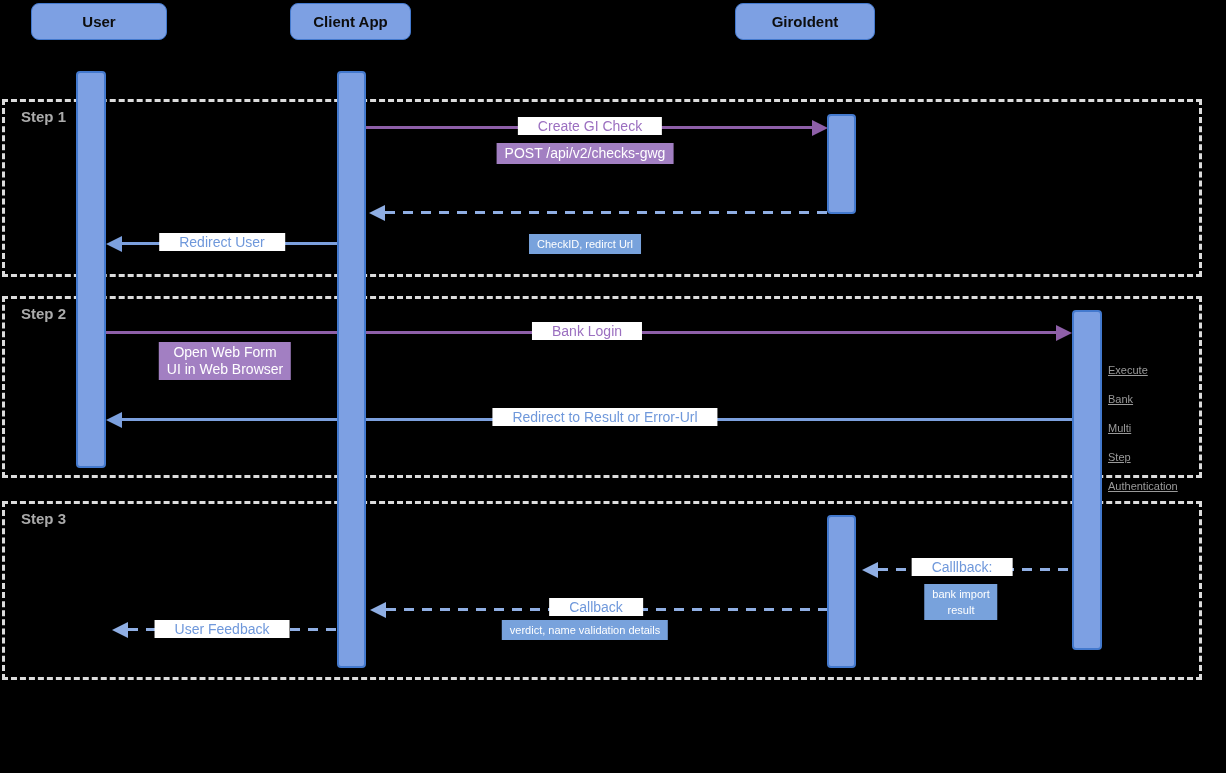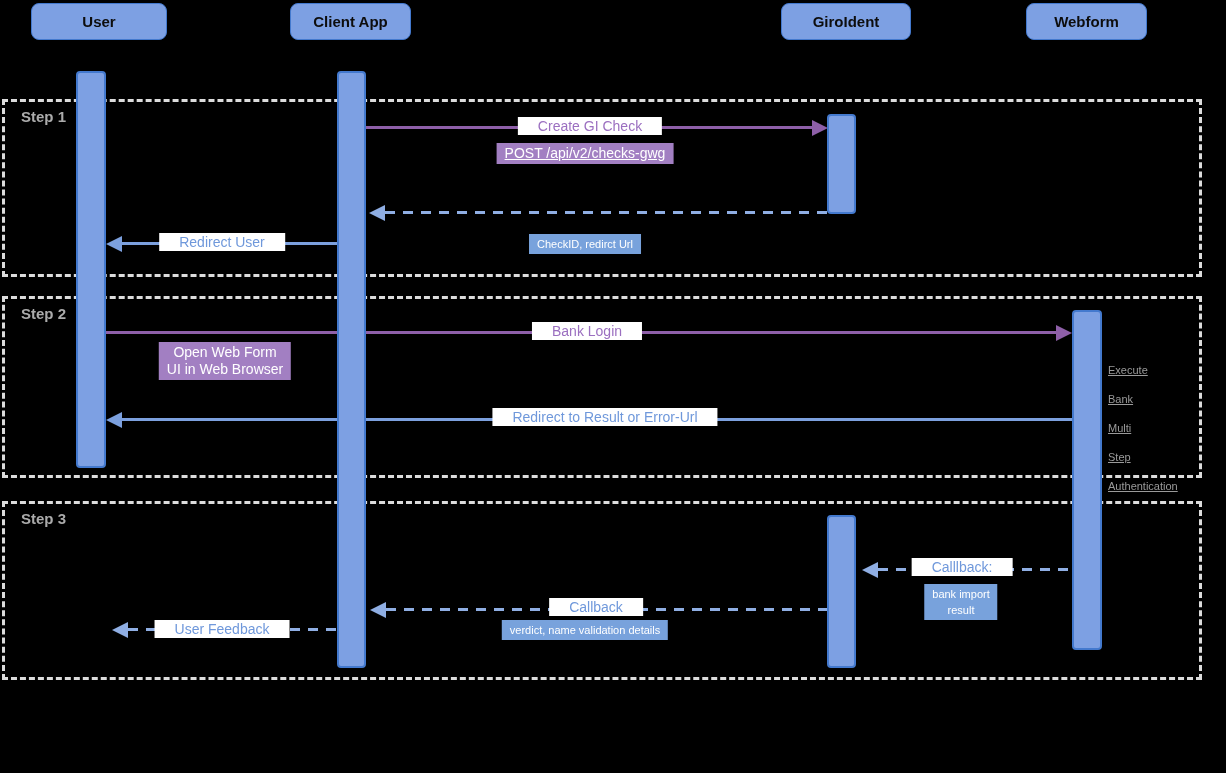--- a/index.html
+++ b/index.html
@@ -58,22 +58,21 @@
     z-index:4;white-space:pre-line;
   }
 </style>
 </head>
 <body>
 
 <div id="canvas">
 
   <div class="actor" style="left:31px;width:136px;">User</div>
   <div class="actor" style="left:290px;width:121px;">Client App</div>
-  <div class="actor" style="left:781px;width:130px;">GiroIdent</div>
-  <div class="actor" style="left:1026px;width:121px;">Webform</div>
+  <div class="actor" style="left:735px;width:140px;">GiroIdent</div>
 
   <div class="frame" style="top:99px;height:178px;">
     <div class="frame-label">Step 1</div>
   </div>
   <div class="frame" style="top:296px;height:182px;">
     <div class="frame-label">Step 2</div>
   </div>
   <div class="frame" style="top:501px;height:179px;">
     <div class="frame-label">Step 3</div>
   </div>
@@ -102,21 +101,21 @@
   <div class="ln dash-blue" style="left:128px;top:628px;width:209px;"></div>
   <div class="head left lite" style="left:112px;top:622px;"></div>
 
   <div class="bar" style="left:76px;top:71px;width:30px;height:397px;"></div>
   <div class="bar" style="left:337px;top:71px;width:29px;height:597px;"></div>
   <div class="bar" style="left:827px;top:114px;width:29px;height:100px;"></div>
   <div class="bar" style="left:827px;top:515px;width:29px;height:153px;"></div>
   <div class="bar" style="left:1072px;top:310px;width:30px;height:340px;"></div>
 
   <div class="lbl purple" style="left:590px;top:117px;">Create GI Check</div>
-  <div class="tag purple" style="left:585px;top:143px;text-decoration:underline;">POST /api/v2/checks-gwg</div>
+  <div class="tag purple" style="left:585px;top:143px;">POST /api/v2/checks-gwg</div>
   <div class="tag blue" style="left:585px;top:234px;">CheckID, redirct Url</div>
   <div class="lbl blue" style="left:222px;top:233px;">Redirect User</div>
 
   <div class="lbl purple" style="left:587px;top:322px;">Bank Login</div>
   <div class="tag purple" style="left:225px;top:342px;">
     <span style="display:block;">Open Web Form</span>
     <span style="display:block;">UI in Web Browser</span>
   </div>
   <div class="note" style="left:1108px;top:348px;text-decoration:underline;">
     <span style="display:block;">Execute</span>

